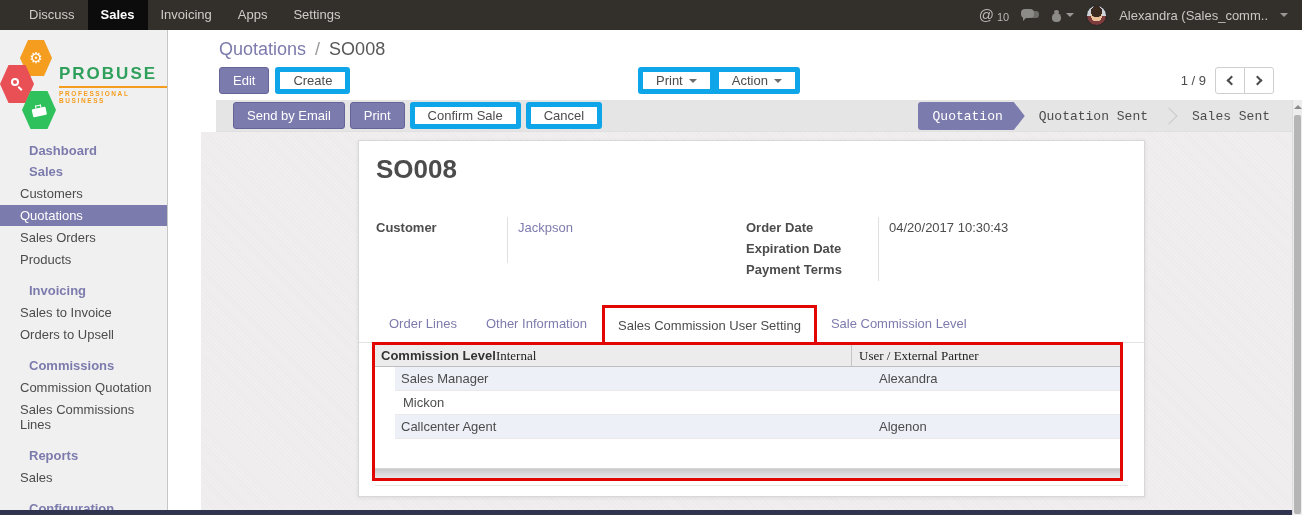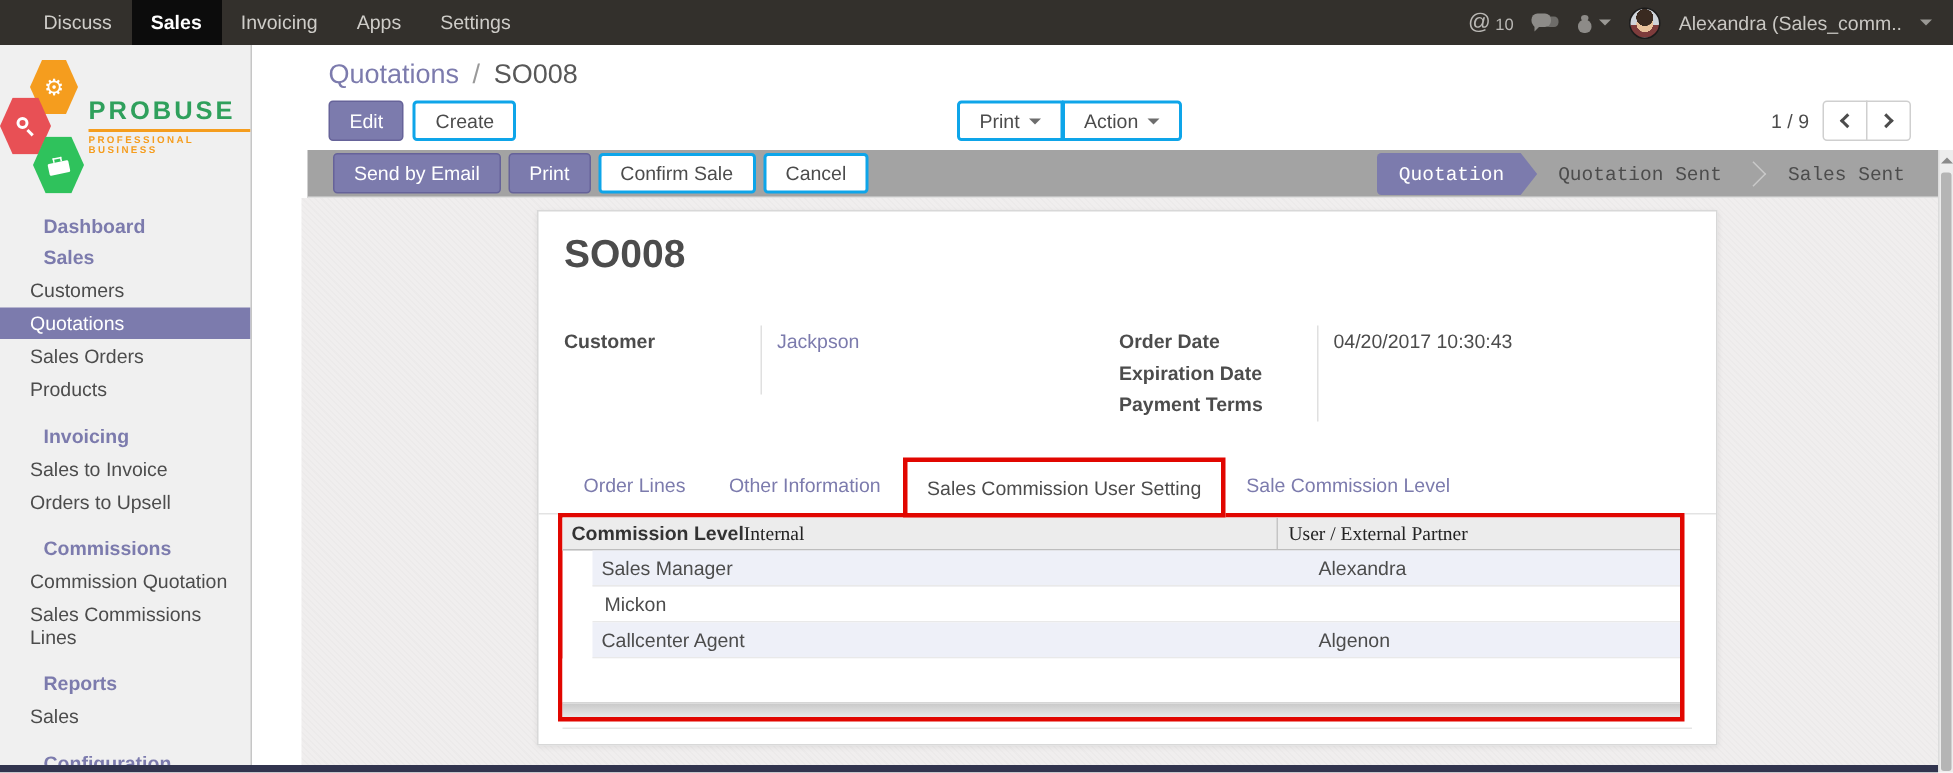--- a/index.html
+++ b/index.html
@@ -67,41 +67,41 @@
 
   
   .control-panel { position:absolute; left:201px; top:30px; right:0; height:70px; background:#fff; }
   .breadcrumb { position:absolute; left:18px; top:9px; font-size:18px; }
   .bc-parent { color:#7c7bad; cursor:pointer; }
   .bc-sep { color:#999; margin:0 4px; }
   .bc-current { color:#585858; }
   .btn { font-size:13px; height:27px; padding:0 13px; border-radius:3px;
     display:inline-flex; align-items:center; cursor:pointer; white-space:nowrap; }
   .btn-primary { background:#7c7bad; border:1px solid #666399; color:#fff; }
-  .btn-default { background:#fff; border:2px solid #0ea5e9; color:#4c4c4c;text-align:right; }
+  .btn-default { background:#fff; border:5px solid #0ea5e9; color:#4c4c4c;text-align:right; }
   .cp-buttons { position:absolute; left:18px; top:37px; display:flex; gap:6px; }
   .cp-center { position:absolute; left:437px; top:37px; display:flex; }
   .btn-group .btn { border-radius:0; margin-left:-1px; }
   .btn-group .btn:first-child { border-radius:3px 0 0 3px; margin-left:0; }
   .btn-group .btn:last-child { border-radius:0 3px 3px 0; }
   .dd-caret { width:0; height:0; border:4px solid transparent; border-top-color:#6d6d6d; margin:4px 0 0 6px; }
   .cp-pager { position:absolute; right:28px; top:37px; display:flex; align-items:center; gap:9px; }
   .pager-text { font-size:13px; color:#4c4c4c; }
   .pager-group { display:flex; }
   .pager-btn { width:30px; height:27px; background:#fff; border:1px solid #cfcfcf;
     display:flex; align-items:center; justify-content:center; cursor:pointer; }
   .pager-btn:first-child { border-radius:3px 0 0 3px; }
   .pager-btn:last-child { border-radius:0 3px 3px 0; margin-left:-1px; }
   .chev { width:7px; height:7px; }
   .chev-left  { border-left:2px solid #4c4c4c; border-bottom:2px solid #4c4c4c; transform:rotate(45deg); margin-left:3px; }
   .chev-right { border-right:2px solid #4c4c4c; border-top:2px solid #4c4c4c; transform:rotate(45deg); margin-right:3px; }
 
   
-  .status-row { position:absolute; left:205px; top:100px; right:10px; height:32px;
-    background:#a3a3a3; border-bottom:1px solid #e0e0e0; }
+  .status-row { position:absolute; left:216px; top:100px; right:10px; height:32px;
+    background:#e5e5e5; border-bottom:1px solid #e0e0e0; }
   .sr-buttons { position:absolute; left:17px; top:2px; display:flex; gap:5px; }
   .statusbar { position:absolute; right:8px; top:2px; height:28px; display:flex; align-items:stretch; font-size:13px;font-family:Liberation Mono, monospace; }
   .stage { display:flex; align-items:center; padding:0 14px; color:#4c4c4c; cursor:pointer; }
   .stage-active { background:#7c7bad; color:#fff; padding:0 22px 0 15px; border-radius:3px 0 0 3px;
     clip-path:polygon(0 0, calc(100% - 11px) 0, 100% 50%, calc(100% - 11px) 100%, 0 100%); }
   .stage-sep { width:16px; position:relative; }
   .stage-sep::before { content:""; position:absolute; left:1px; top:50%; width:11px; height:11px;
     border-top:1px solid #c9c9c9; border-right:1px solid #c9c9c9;
     transform:translateY(-50%) rotate(45deg); }
 

